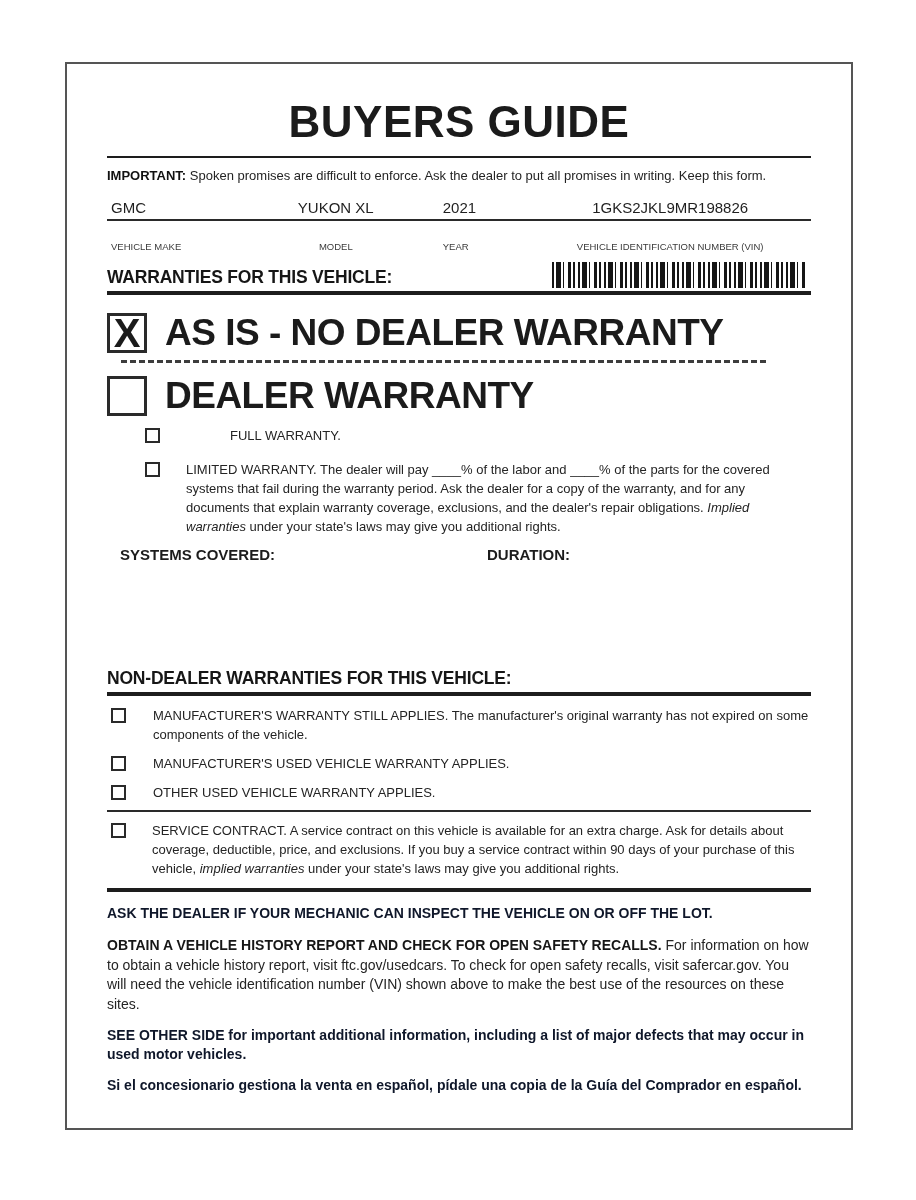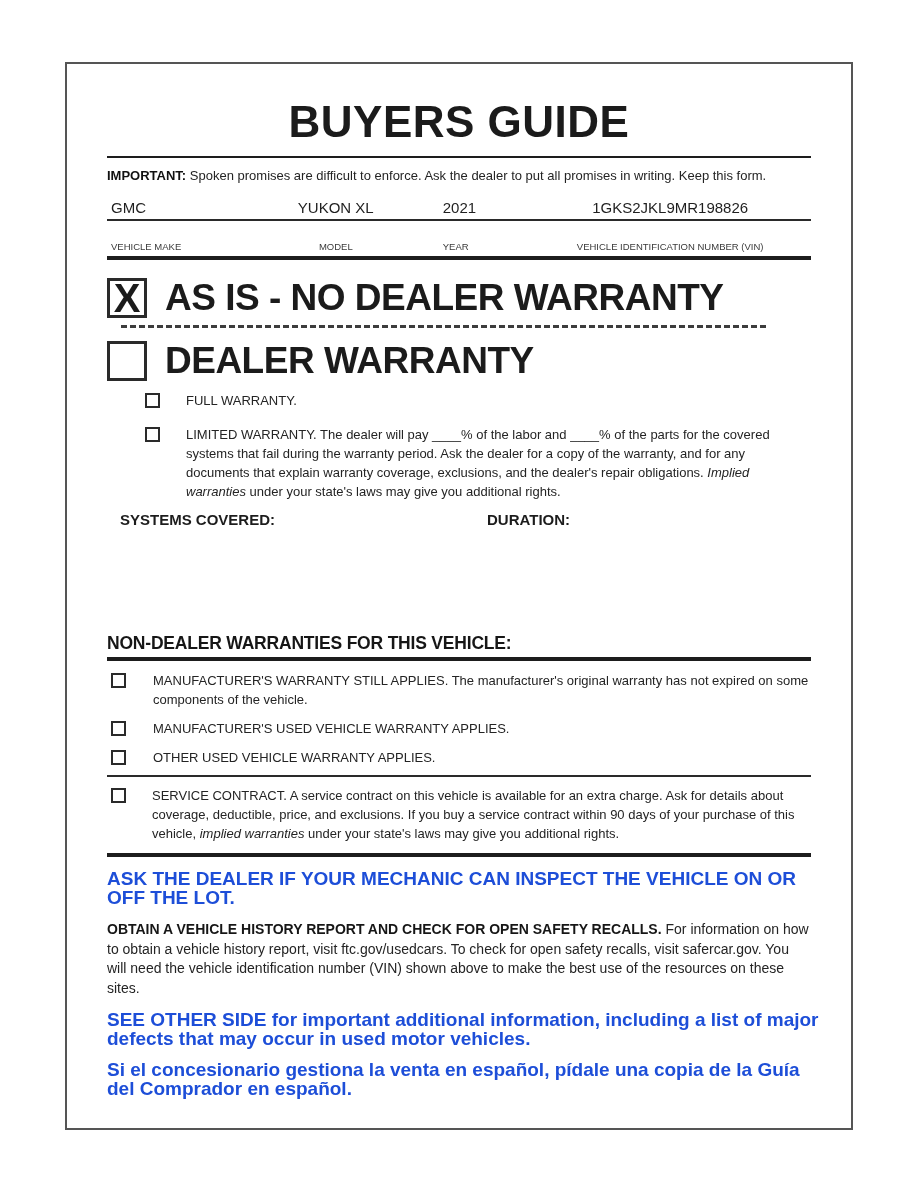--- a/index.html
+++ b/index.html
@@ -55,35 +55,35 @@
   .big-col { margin-left:18px; }
   .big-title { font-size:37px; font-weight:bold; line-height:40px; letter-spacing:-0.5px; color:#1b1b1b; }
   .asis-sub { margin-top:2px; font-size:13px; line-height:17px; color:#333; }
   .dashed { margin-top:7px; margin-left:14px; width:645px; border-top:3px dashed #3d3d3d; }
   .dealer-row { margin-top:13px; }
 
   .opt-row { display:flex; align-items:flex-start; font-size:13px; line-height:19px; color:#242424; }
   .cb-sm { width:15px; height:15px; border:2px solid #2a2a2a; flex:0 0 auto; margin-top:2px; background:#fff; }
   .opt-row.indent { margin-left:38px; }
   .opt-row .txt { margin-left:26px; }
-  .full-row { margin-top:10px; }
+  .full-row { margin-top:10px;gap:44px; }
   .ltd-row { margin-top:15px; }
   .ltd-row .txt { width:648px; }
   .sysdur { display:flex; margin-top:9px; margin-left:13px; font-size:15px; font-weight:bold; color:#1c1c1c; line-height:19px; }
   .syslab { width:367px; }
   .spacer { height:104px; }
 
   .nd-head { margin-top:0; }
   .nd-item { margin-left:4px; margin-top:10px; }
   .nd-item .txt { margin-left:27px; width:692px; }
   .note { margin-top:7px; font-size:13px; line-height:19px; width:710px; color:#242424; }
   .svc-row { margin-left:4px; margin-top:9px; }
   .svc-row .txt { width:692px; }
 
-  .bold-line { margin-top:12px; font-size:19px; font-weight:bold; line-height:19px; color:#1d4ed8; }
+  .bold-line { margin-top:12px; font-size:14px; font-weight:bold; line-height:19px; color:#0f172a; }
   .foot-p { margin-top:13px; font-size:14px; line-height:19.5px; color:#242424; }
   .foot-p b { color:#161616; }
   .bold-wrap { width:724px; }
   i { font-style:italic;margin-top:12px; }
 </style>
 </head>
 <body>
 
 <div class="form-box">
 
@@ -99,20 +99,24 @@
     <div class="vc3">2021</div>
     <div class="vc4">1GKS2JKL9MR198826</div>
   </div>
   <div class="veh-labels">
     <div class="vc1">VEHICLE MAKE</div>
     <div class="vc2">MODEL</div>
     <div class="vc3">YEAR</div>
     <div class="vc4">VEHICLE IDENTIFICATION NUMBER (VIN)</div>
   </div>
 
+  <div class="warr-row">
+    <div class="sec-head">WARRANTIES FOR THIS VEHICLE:</div>
+    <div class="barcode"></div>
+  </div>
   <div class="rule thick"></div>
 
   <div class="big-row">
     <div class="cb-lg">
         <span class="xmark">X</span>
       </div>
     <div class="big-col">
       <div class="big-title">AS IS - NO DEALER WARRANTY</div>
     </div>
   </div>

